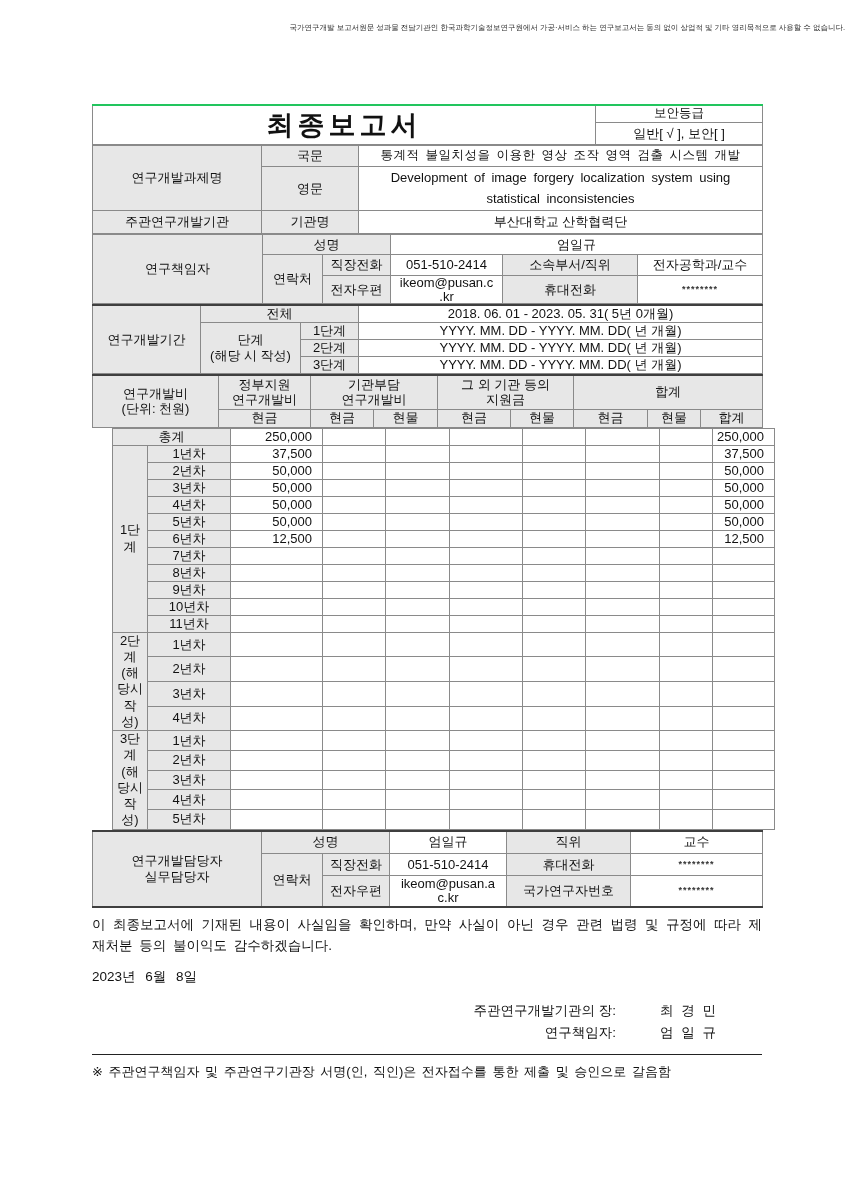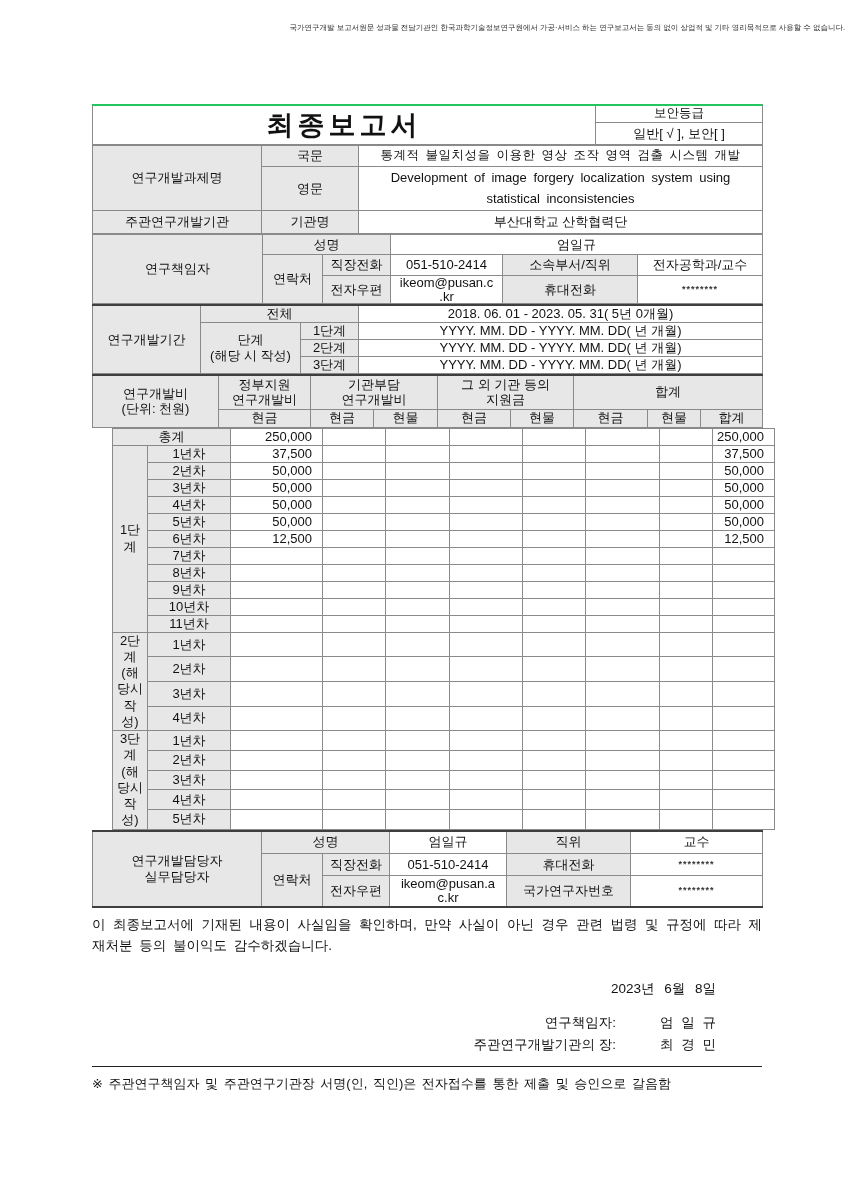--- a/index.html
+++ b/index.html
@@ -30,21 +30,21 @@
   .h31{height:31px;} .h22{height:22px;}
   .eng{word-spacing:3px;line-height:1.6;margin-top:10px;}
   .kor-title{font-size:12.5px;white-space:nowrap;letter-spacing:0.5px;word-spacing:2px;}
   .email{line-height:1.05;word-break:break-all;}
   .mask{font-size:9px;letter-spacing:1px;font-weight:bold;color:#333;}
   .budget-data{width:662px;margin-left:20px;}
   .budget-data tr{height:17px;}
   .num{text-align:right;padding-right:10px;}
   .stage-lbl{line-height:1.25;}
   .decl{margin-top:7px;font-size:13.5px;line-height:1.55;text-align:justify;word-spacing:3px;}
-  .date-line{text-align:right;padding-right:46px;margin-top:24px;font-size:13.5px;word-spacing:6px;}
+  .date-line{padding-right:46px;margin-top:12px;font-size:13.5px;word-spacing:6px;}
   .sig-row{display:flex;justify-content:flex-end;margin-top:4px;font-size:13.5px;}
   .sig-label{text-align:right;}
   .sig-name{width:146px;text-align:center;letter-spacing:2px;}
   .rule{border:0;border-top:1.5px solid #222;margin:12px 0 8px 0;}
   .footnote{font-size:13px;word-spacing:2px;}
   .sig-block{margin-top:16px;}
 </style>
 </head>
 <body>
 
@@ -481,25 +481,25 @@
       <td class="mask">********</td>
     </tr>
   </tbody>
     </table>
 
   <div class="decl">이 최종보고서에 기재된 내용이 사실임을 확인하며, 만약 사실이 아닌 경우 관련 법령 및 규정에 따라 제재처분 등의 불이익도 감수하겠습니다.</div>
   <div class="date-line">2023년        6월   8일</div>
 
   <div class="sig-block">
     <div class="sig-row">
+      <span class="sig-label">주관연구개발기관의 장:</span>
+      <span class="sig-name">최 경 민</span>
+    </div>
+    <div class="sig-row">
       <span class="sig-label">연구책임자:</span>
       <span class="sig-name">엄 일 규</span>
     </div>
-    <div class="sig-row">
-      <span class="sig-label">주관연구개발기관의 장:</span>
-      <span class="sig-name">최 경 민</span>
-    </div>
   </div>
 
   <hr class="rule">
   <div class="footnote">※ 주관연구책임자 및 주관연구기관장 서명(인, 직인)은 전자접수를 통한 제출 및 승인으로 갈음함</div>
 
 </div>
 
 </body></html>

